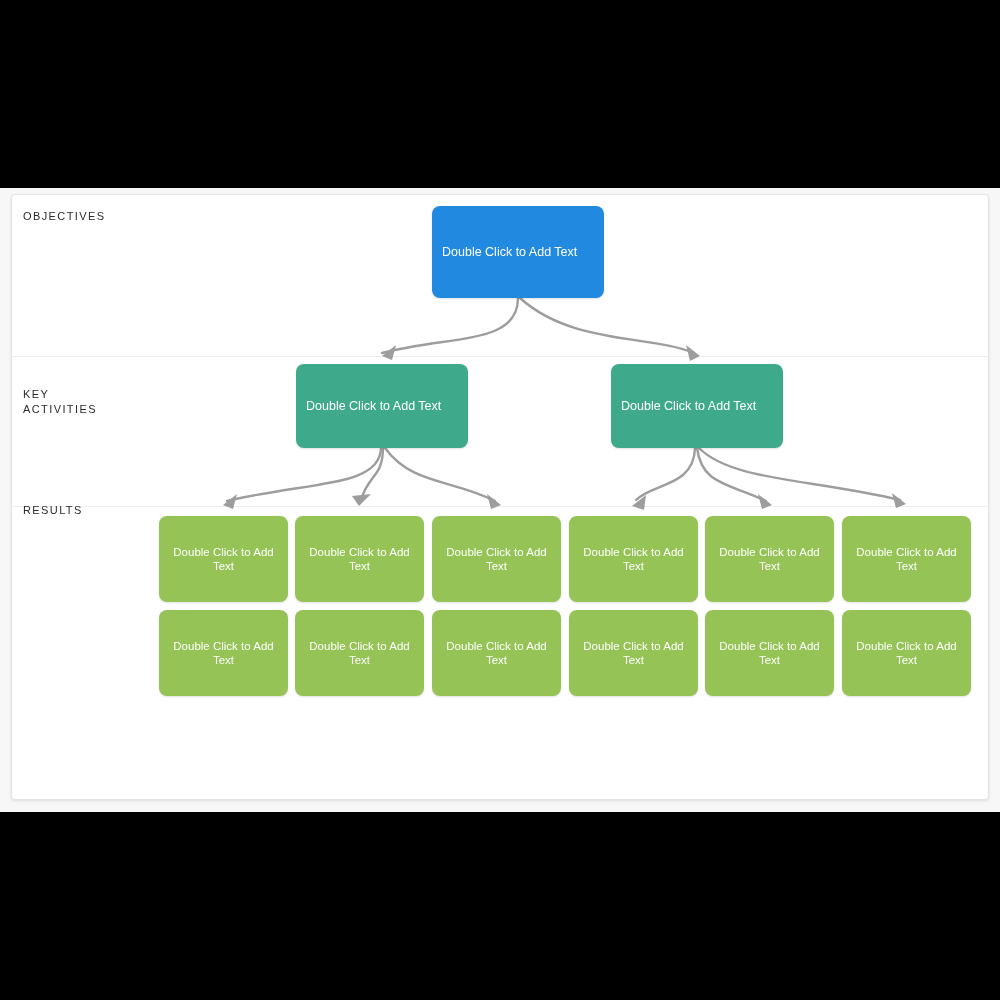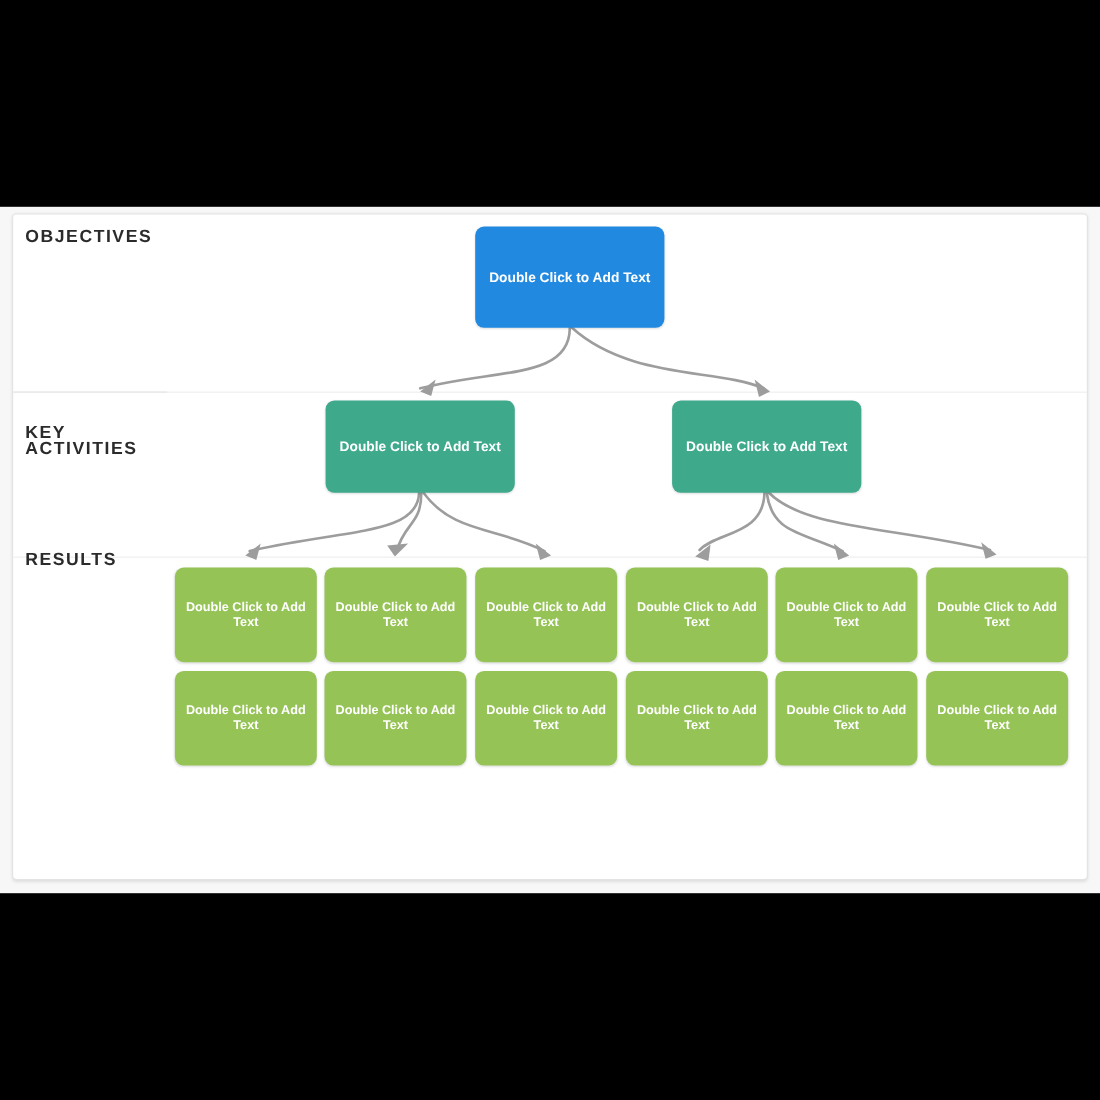--- a/index.html
+++ b/index.html
@@ -37,22 +37,22 @@
     position: absolute;
     height: 1px;
     background: #ededed;
   }
   .lane-divider.long  { left: 0; width: 978px; }
   .lane-divider.short { left: 0; width: 140px; background: #d8d8d8; }
 
   
   .lane-label {
     position: absolute;
-    font-size: 16px;
-    font-weight: bold;
+    font-size: 11px;
+    font-weight: normal;
     letter-spacing: 1.4px;
     color: #2b2b2b;
     line-height: 14.5px;
     white-space: pre-line;
     text-transform: uppercase;
     user-select: none;
   }
 
   
   #connectors {
@@ -67,24 +67,23 @@
     stroke-width: 2.4;
     stroke-linecap: round;
   }
   #connectors polygon.head { fill: #9d9d9d; }
 
   
   .node {
     position: absolute;
     display: flex;
     align-items: center;
-    justify-content: center;
     text-align: center;
     color: #ffffff;
-    font-weight: bold;
+    font-weight: normal;
     border-radius: 8px;
     padding: 4px 10px;
     line-height: 14px;
     box-shadow: 0 1px 2px rgba(0,0,0,0.12);
     cursor: pointer;
     user-select: none;
   }
   .node .node-text { display: block; }
 
   .node.objective {

